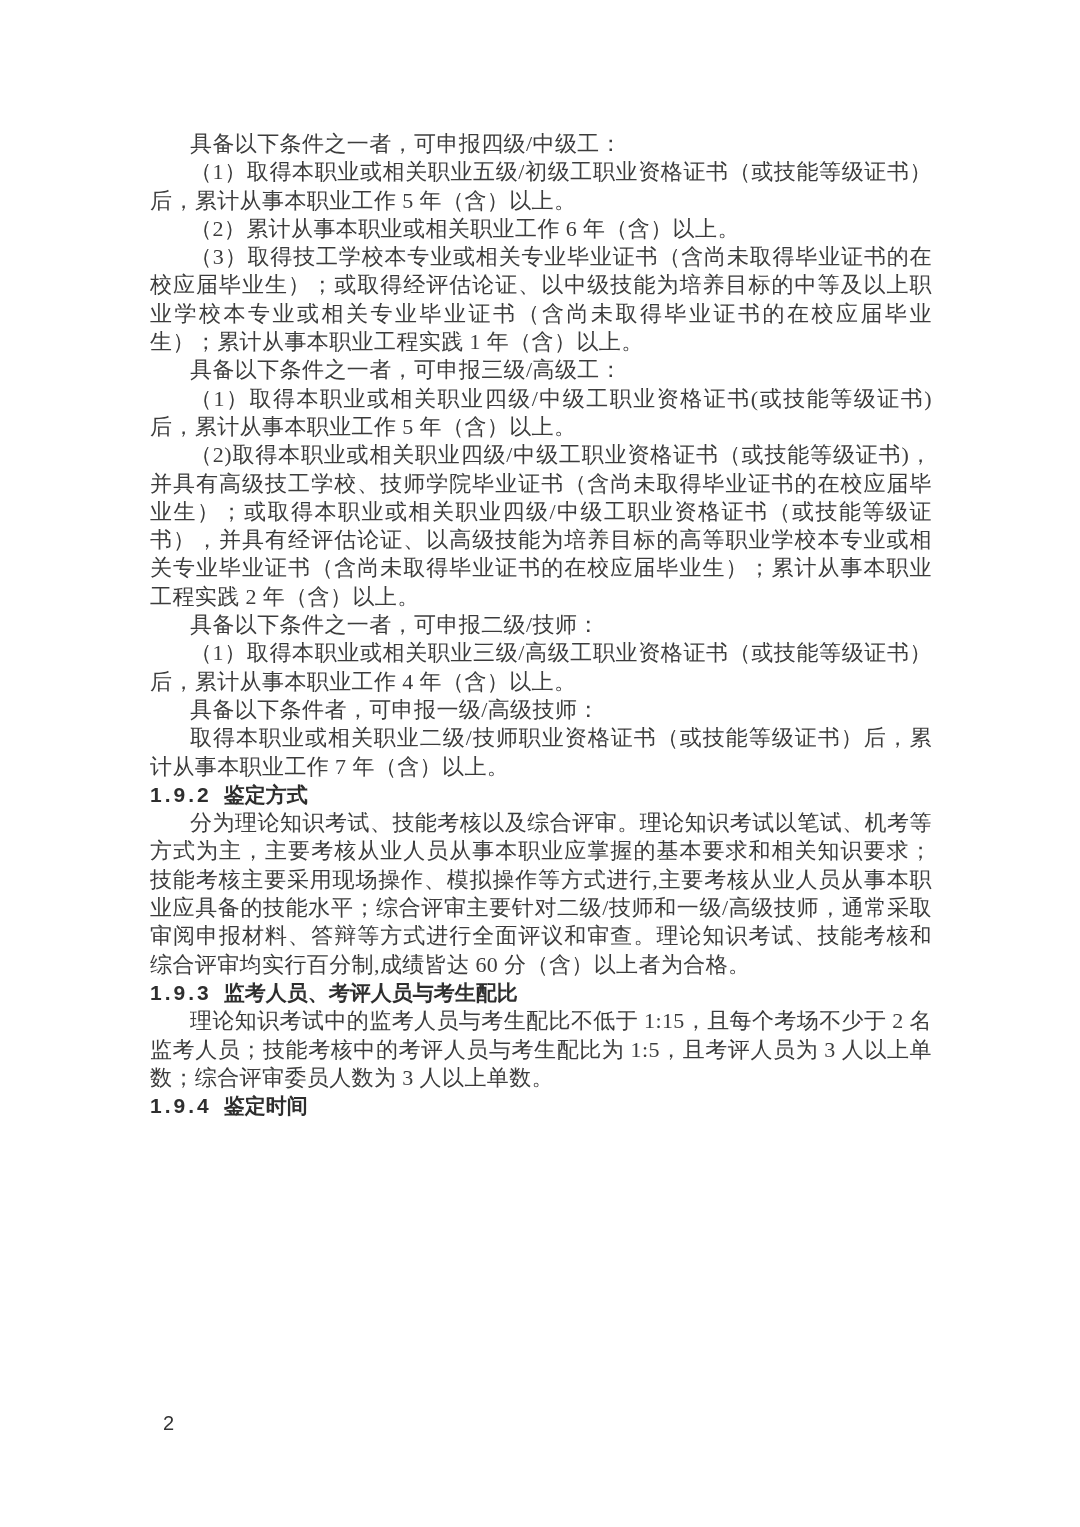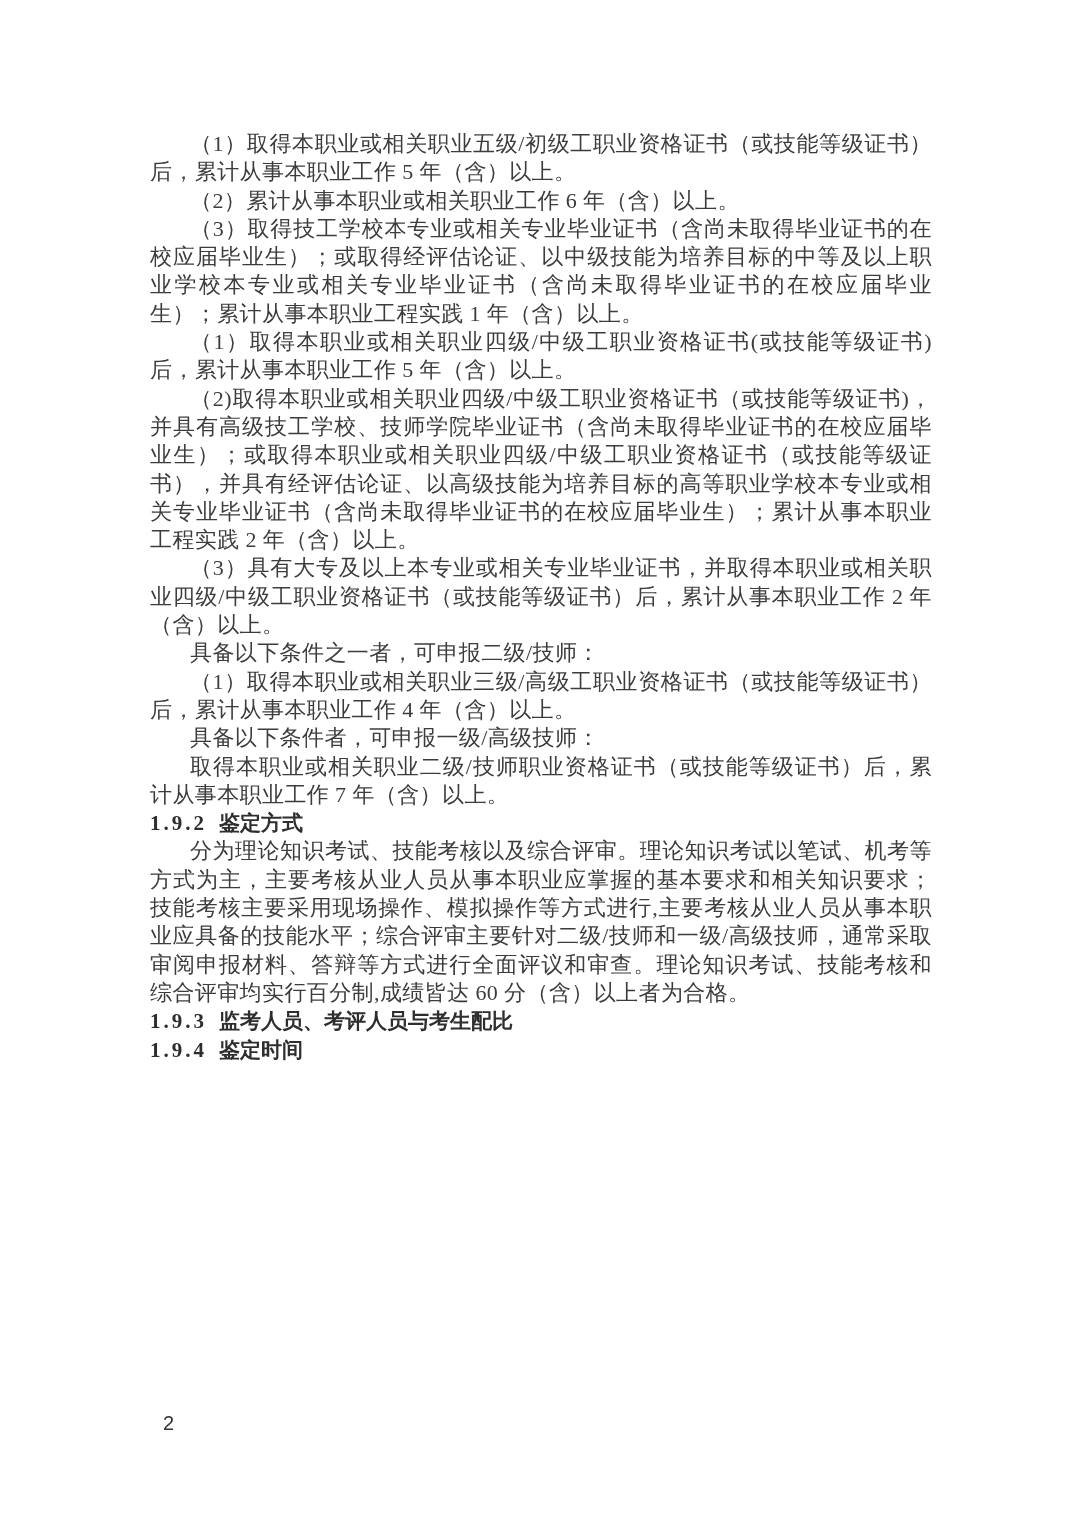--- a/index.html
+++ b/index.html
@@ -33,21 +33,21 @@
     letter-spacing: 0.4px;
     text-align: justify;
     text-indent: 40px;
     color: #3c3c3c;
   }
   .heading {
     margin: 0;
     font-size: 21px;
     line-height: 28.3px;
     font-weight: 700;
-    font-family: Liberation Serif, serif;
+    font-family: Liberation Sans, sans-serif;
     color: #2e2e2e;
     text-indent: 0;
   }
   .heading .hnum {
     letter-spacing: 3px;
     margin-right: 12px;
   }
   .page-number {
     position: absolute;
     left: 163px;
@@ -55,29 +55,31 @@
     font-size: 20px;
     font-family: "Liberation Sans", "DejaVu Sans", sans-serif;
     color: #333333;
   }
 </style>
 </head>
 <body>
 
 <div class="page">
   <div class="content">
+      <p class="para">具备以下条件之一者，可申报四级/中级工：</p>
       <p class="para">（1）取得本职业或相关职业五级/初级工职业资格证书（或技能等级证书）后，累计从事本职业工作 5 年（含）以上。</p>
       <p class="para">（2）累计从事本职业或相关职业工作 6 年（含）以上。</p>
       <p class="para">（3）取得技工学校本专业或相关专业毕业证书（含尚未取得毕业证书的在校应届毕业生）；或取得经评估论证、以中级技能为培养目标的中等及以上职业学校本专业或相关专业毕业证书（含尚未取得毕业证书的在校应届毕业生）；累计从事本职业工程实践 1 年（含）以上。</p>
+      <p class="para">具备以下条件之一者，可申报三级/高级工：</p>
       <p class="para">（1）取得本职业或相关职业四级/中级工职业资格证书(或技能等级证书)后，累计从事本职业工作 5 年（含）以上。</p>
       <p class="para">（2)取得本职业或相关职业四级/中级工职业资格证书（或技能等级证书)，并具有高级技工学校、技师学院毕业证书（含尚未取得毕业证书的在校应届毕业生）；或取得本职业或相关职业四级/中级工职业资格证书（或技能等级证书），并具有经评估论证、以高级技能为培养目标的高等职业学校本专业或相关专业毕业证书（含尚未取得毕业证书的在校应届毕业生）；累计从事本职业工程实践 2 年（含）以上。</p>
-      <p class="para">（3）具有大专及以上本专业或相关专业毕业证书，并取得本职业或相关职业四级/中级工职业资格证书（或技能等级证书）后，累计从事本职业工作 2 年（含）以上。</p>
       <p class="para">具备以下条件之一者，可申报二级/技师：</p>
       <p class="para">（1）取得本职业或相关职业三级/高级工职业资格证书（或技能等级证书）后，累计从事本职业工作 4 年（含）以上。</p>
       <p class="para">具备以下条件者，可申报一级/高级技师：</p>
       <p class="para">取得本职业或相关职业二级/技师职业资格证书（或技能等级证书）后，累计从事本职业工作 7 年（含）以上。</p>
       <h2 class="heading"><span class="hnum">1.9.2</span><span>鉴定方式</span></h2>
       <p class="para">分为理论知识考试、技能考核以及综合评审。理论知识考试以笔试、机考等方式为主，主要考核从业人员从事本职业应掌握的基本要求和相关知识要求；技能考核主要采用现场操作、模拟操作等方式进行,主要考核从业人员从事本职业应具备的技能水平；综合评审主要针对二级/技师和一级/高级技师，通常采取审阅申报材料、答辩等方式进行全面评议和审查。理论知识考试、技能考核和综合评审均实行百分制,成绩皆达 60 分（含）以上者为合格。</p>
       <h2 class="heading"><span class="hnum">1.9.3</span><span>监考人员、考评人员与考生配比</span></h2>
+      <p class="para">理论知识考试中的监考人员与考生配比不低于 1:15，且每个考场不少于 2 名监考人员；技能考核中的考评人员与考生配比为 1:5，且考评人员为 3 人以上单数；综合评审委员人数为 3 人以上单数。</p>
       <h2 class="heading"><span class="hnum">1.9.4</span><span>鉴定时间</span></h2>
     </div>
   <div class="page-number">2</div>
 </div>
 
 </body></html>

